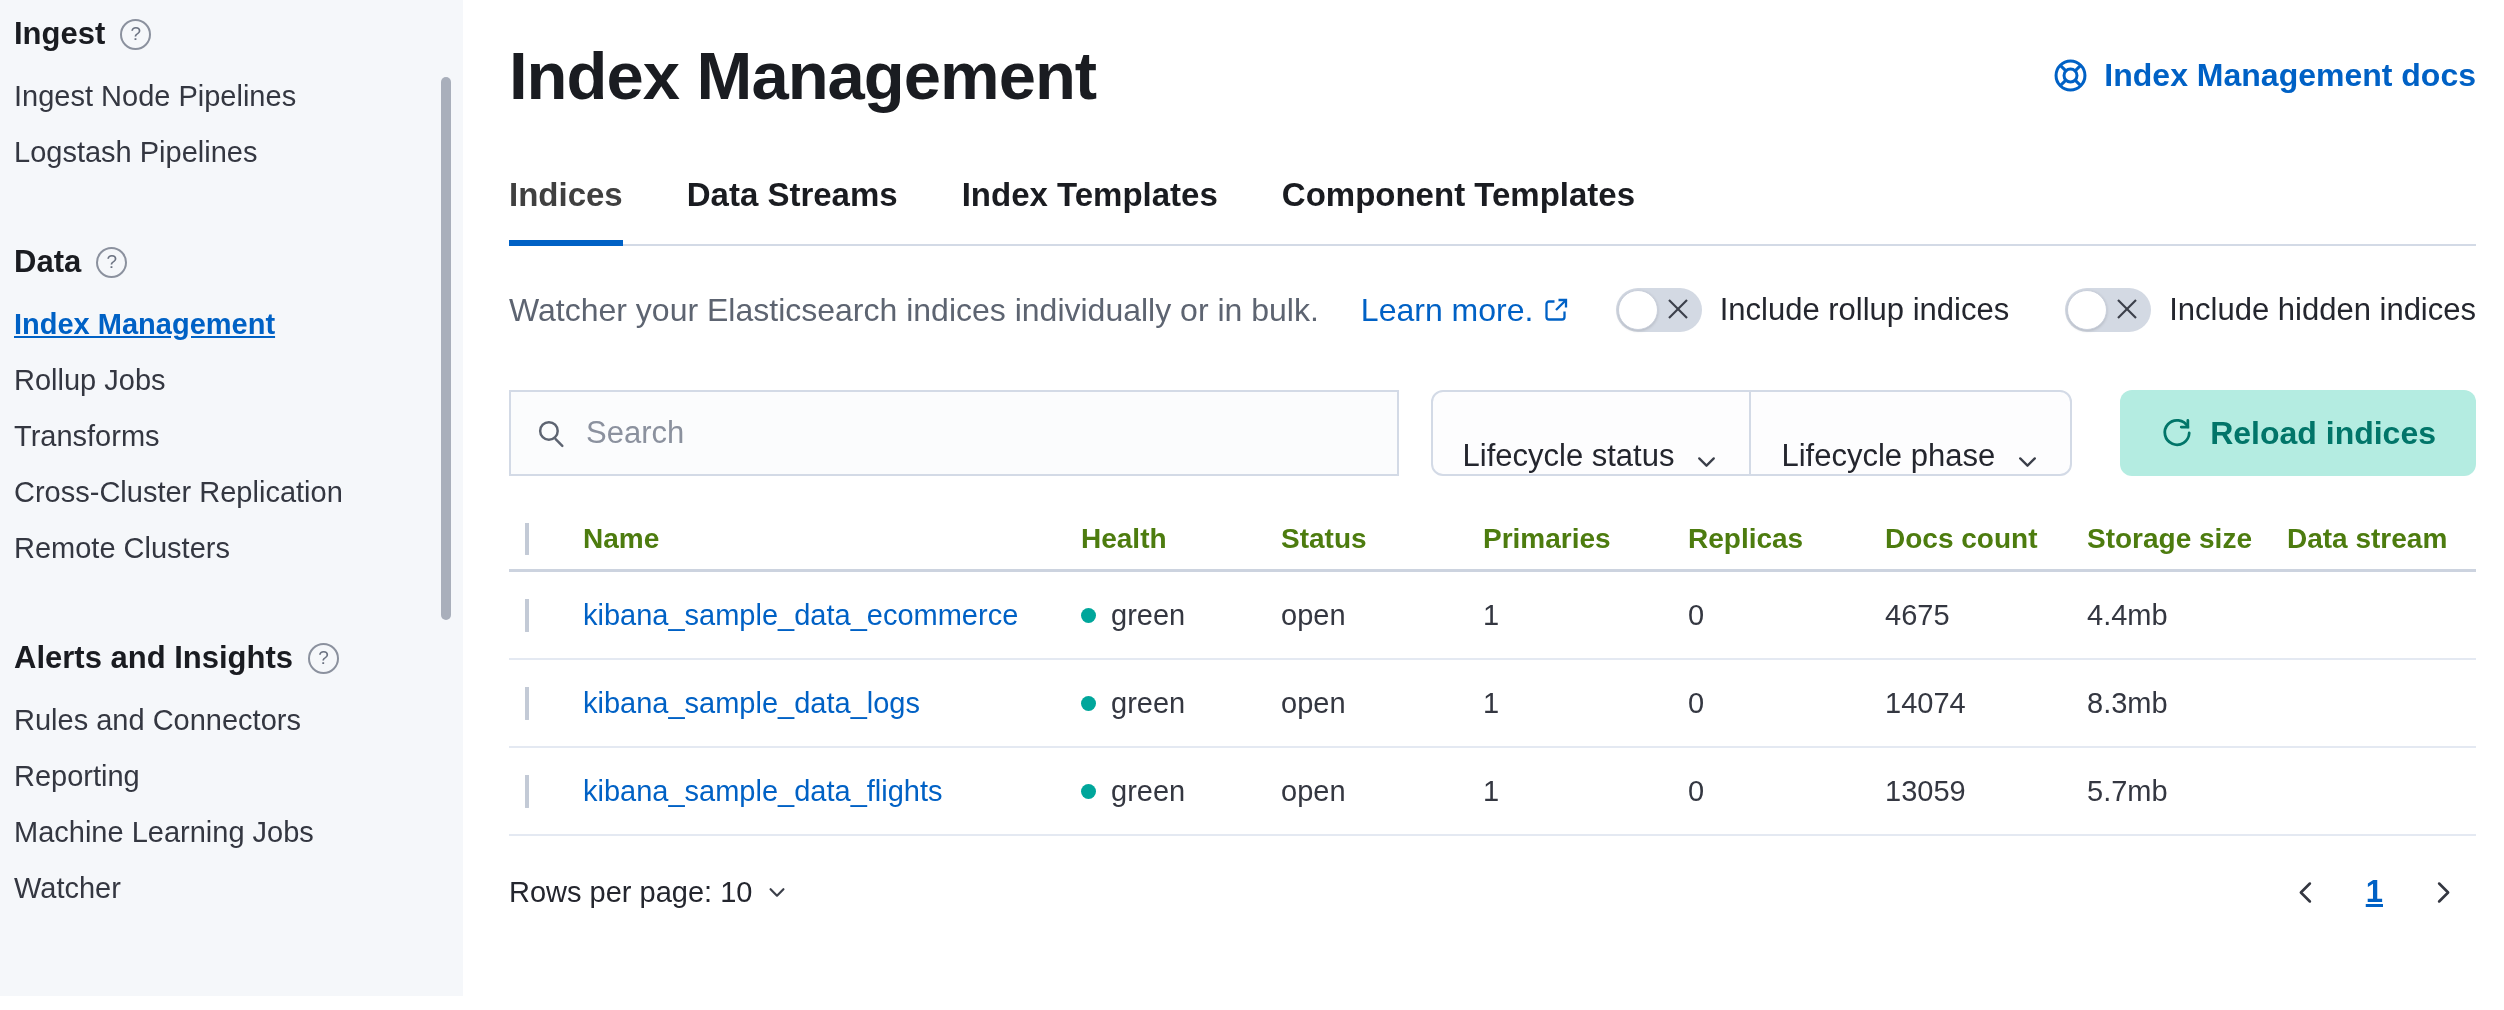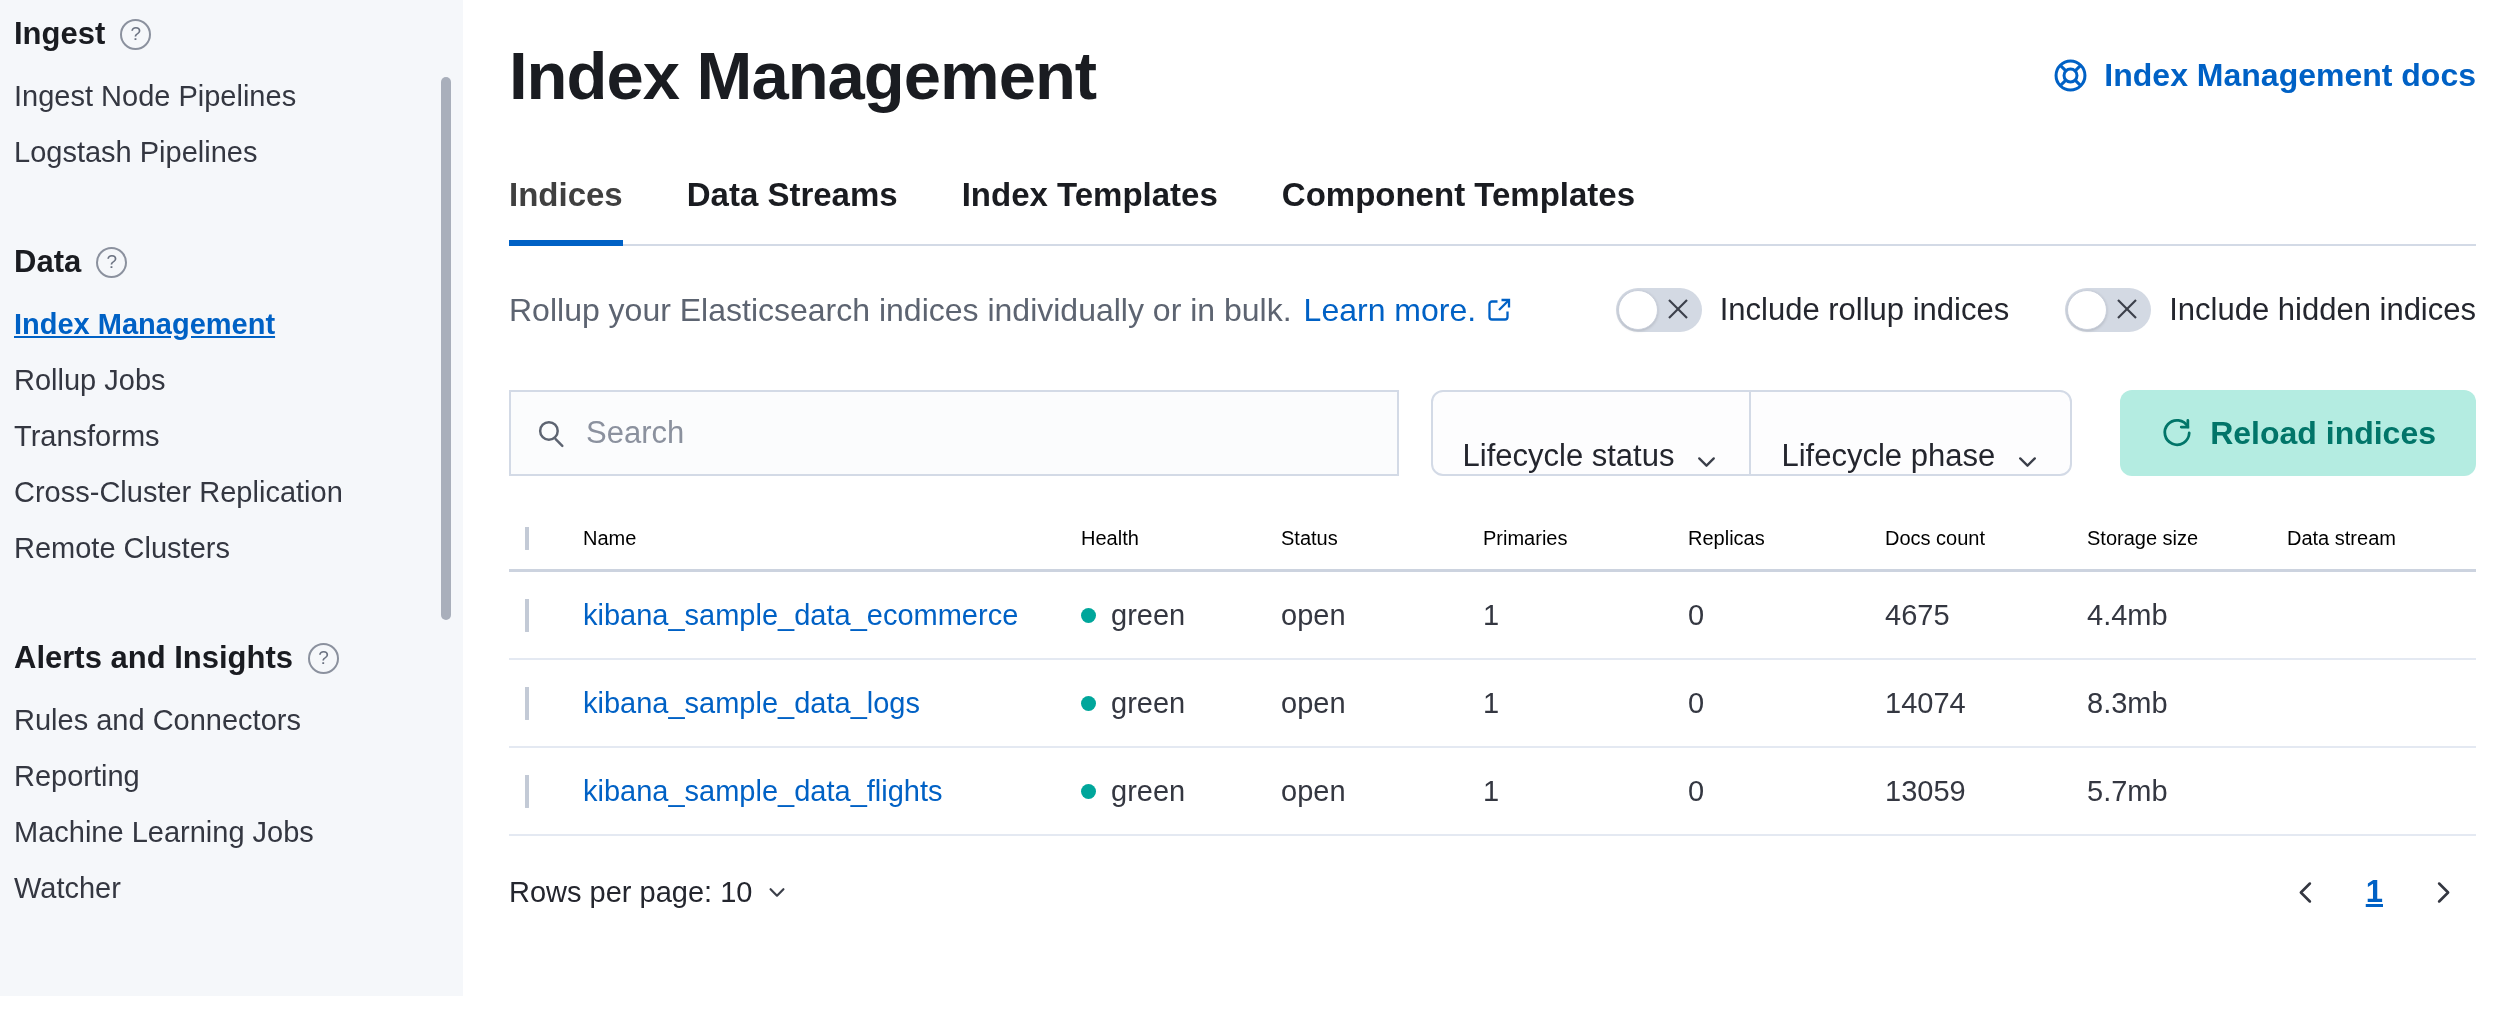--- a/index.html
+++ b/index.html
@@ -55,21 +55,21 @@
   .tabs-row { margin-top: 60px; display: flex; gap: 64px; border-bottom: 2px solid #d3dae6; }
   .tab {
     font-size: 33px; font-weight: 700; color: #1a1c21;
     padding-bottom: 26px; border-bottom: 6px solid transparent;
     margin-bottom: -2px; cursor: pointer; white-space: nowrap;
   }
   .tab.active { color: #404040; border-bottom-color: #0061c5; }
 
   .info-row { margin-top: 42px; display: flex; justify-content: space-between; align-items: center; }
   .info-text { font-size: 32px; color: #5d6471; display: flex; align-items: center; gap: 12px; white-space: nowrap; }
-  .learn-more { color: #0061c5; cursor: pointer; display: inline-flex; align-items: center; gap: 10px; }
+  .learn-more { color: #0061c5; cursor: pointer; display: inline-flex; align-items: center; gap: 10px; margin-left: 30px; }
   .toggles { display: flex; align-items: center; gap: 56px; }
   .toggle { display: flex; align-items: center; gap: 18px; cursor: pointer; }
   .switch { position: relative; width: 86px; height: 44px; border-radius: 22px; background: #d3d9e3; flex-shrink: 0; }
   .switch .knob {
     position: absolute; left: 2px; top: 2px; width: 40px; height: 40px;
     border-radius: 50%; background: #ffffff; border: 1px solid #c9cfdb;
     box-shadow: 0 1px 3px rgba(0,0,0,0.15);
   }
   .switch .x-glyph { position: absolute; right: 10px; top: 7px; }
   .toggle-label { font-size: 31px; color: #24262e; white-space: nowrap; }
@@ -103,21 +103,21 @@
   }
 
   
   .table { margin-top: 32px; }
   .t-row {
     display: grid;
     grid-template-columns: 74px 498px 200px 202px 205px 197px 202px 200px 1fr;
     align-items: center;
   }
   .t-head { height: 64px; border-bottom: 3px solid #ccd3df; }
-  .t-head .t-cell { font-size: 20px; font-weight: 400; color: #000000; }
+  .t-head .t-cell { font-size: 28px; font-weight: 700; color: #4d7c0f; }
   .t-data { height: 88px; border-bottom: 2px solid #e4e9f2; }
   .t-cell { font-size: 29px; color: #343741; white-space: nowrap; overflow: hidden; }
   .t-cell.cb { padding-left: 16px; }
   .checkbox {
     width: 33px; height: 33px; border: 2px solid #c3cad6; border-radius: 8px;
     background: #ffffff; cursor: pointer;
   }
   .name-link { color: #0061c5; cursor: pointer; }
   .health-cell { display: flex; align-items: center; gap: 15px; }
   .health-dot { width: 15px; height: 15px; border-radius: 50%; background: #00a69b; flex-shrink: 0; }
@@ -193,21 +193,21 @@
 
     <div class="tabs-row">
       <div class="tab active">Indices</div>
       <div class="tab">Data Streams</div>
       <div class="tab">Index Templates</div>
       <div class="tab">Component Templates</div>
     </div>
 
     <div class="info-row">
       <div class="info-text">
-        <span>Rollup your Elasticsearch indices individually or in bulk.</span>
+        <span>Watcher your Elasticsearch indices individually or in bulk.</span>
         <a class="learn-more">
           <span>Learn more.</span>
           <span>
             <svg width="26" height="26" viewBox="0 0 26 26" fill="none" stroke="#0061c5" stroke-width="2.3">
               <path d="M11.5 4.5H6a2.5 2.5 0 0 0-2.5 2.5v13A2.5 2.5 0 0 0 6 22.5h13a2.5 2.5 0 0 0 2.5-2.5v-5.5"></path>
               <path d="M15.5 3h7.5v7.5"></path>
               <path d="M22.5 3.5 13 13"></path>
             </svg>
           </span>
         </a>

